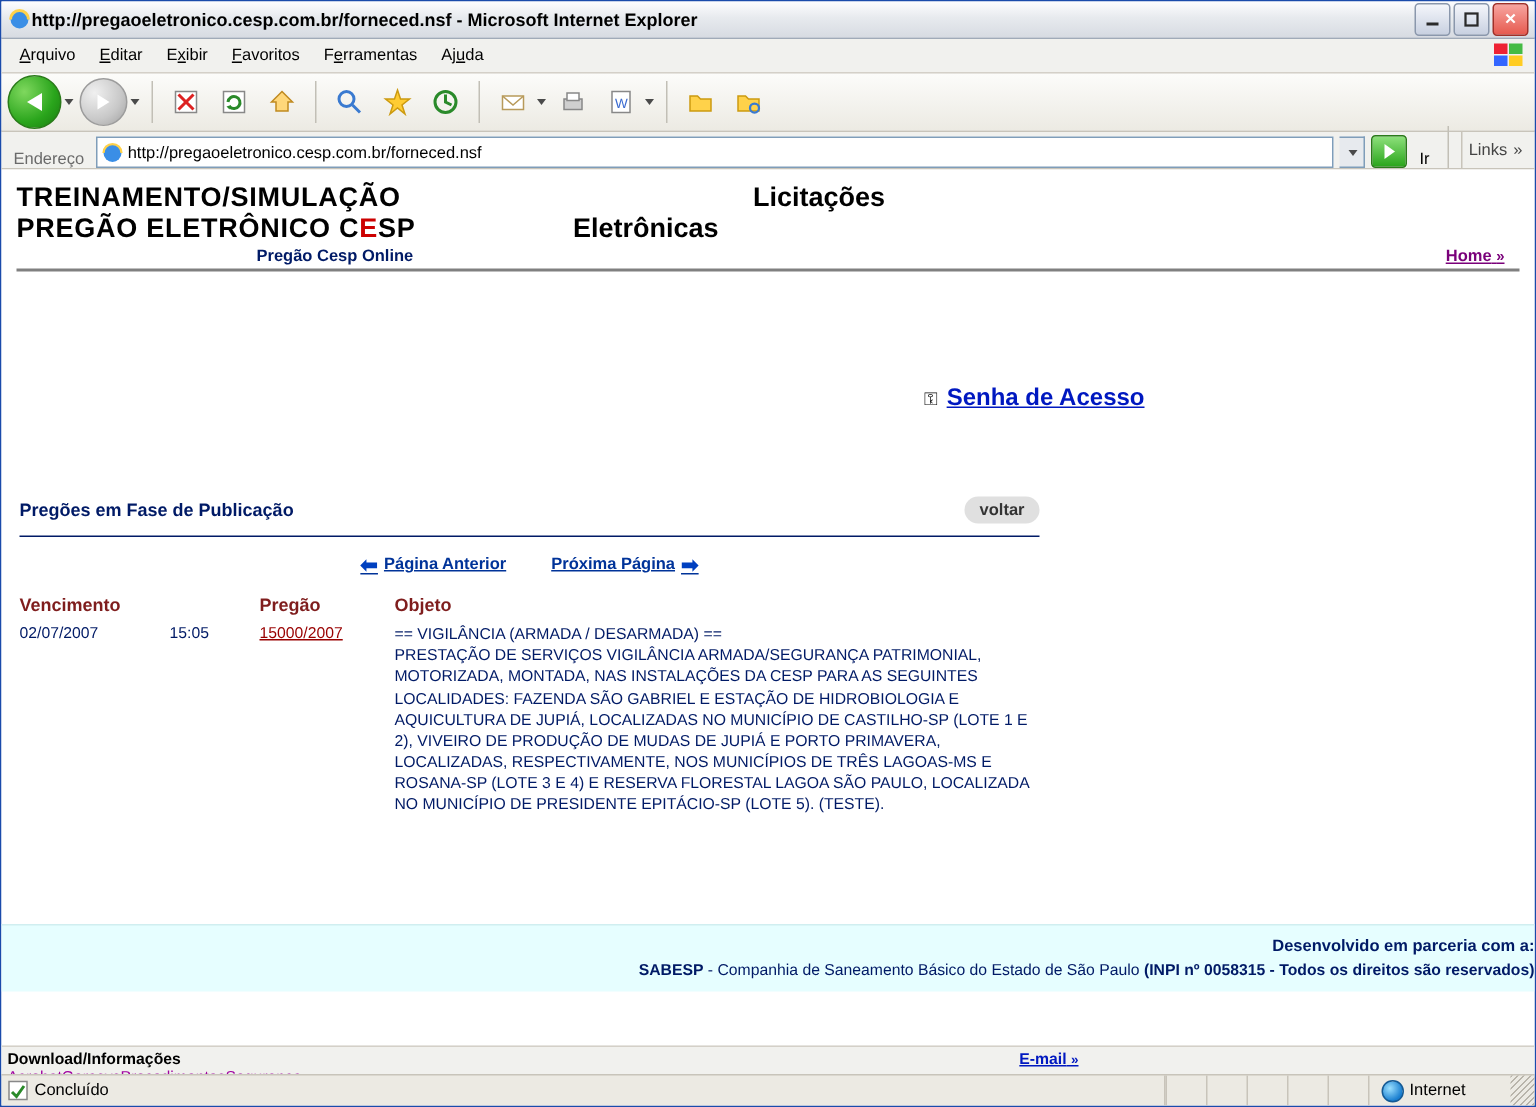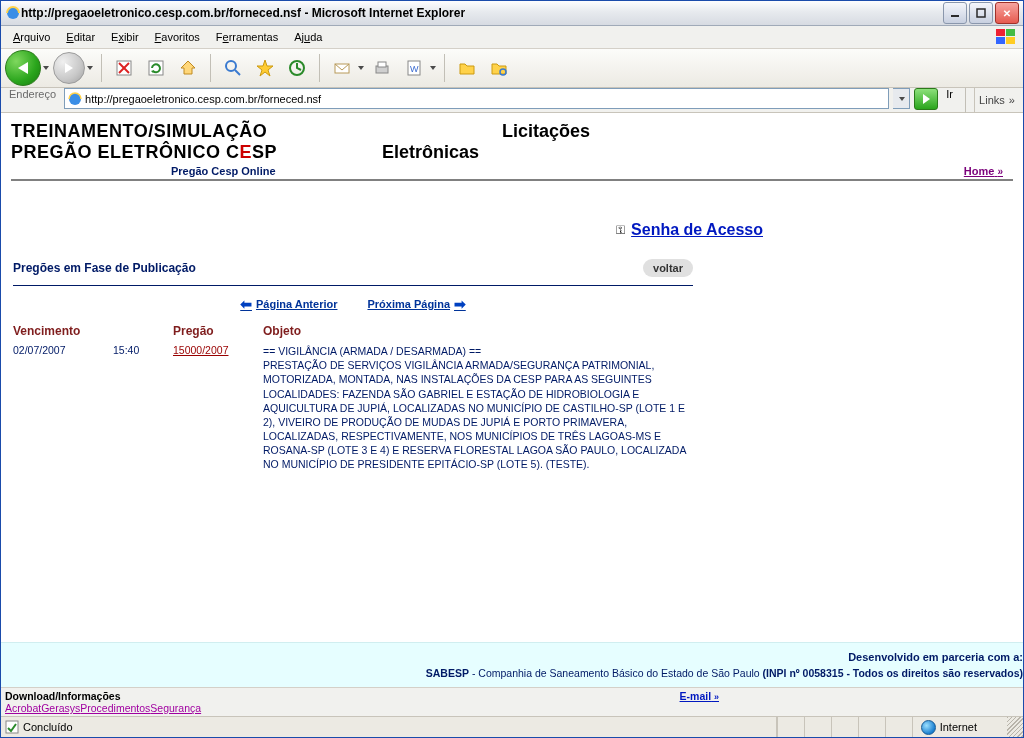--- a/index.html
+++ b/index.html
@@ -21,33 +21,33 @@
   .toolbar { height:38px; background:linear-gradient(to bottom,#fcfcfa,#eceae3); display:flex; align-items:center; padding:0 4px; gap:4px; border-bottom:1px solid #c8c4ba; }
   .tb-sep { width:1px; height:28px; background:#c2bfb6; margin:0 4px; }
   .tb-btn { width:28px; height:28px; display:flex; align-items:center; justify-content:center; border-radius:3px; }
   .nav-back { width:34px; height:34px; border-radius:50%; background:radial-gradient(circle at 30% 30%,#7fd85e,#2aa51c 60%,#187a0e); border:1px solid #2a7a1a; display:flex; align-items:center; justify-content:center; }
   .nav-fwd { width:30px; height:30px; border-radius:50%; background:radial-gradient(circle at 30% 30%,#f0f0f0,#c8c8c8 60%,#a0a0a0); border:1px solid #9c9c9c; display:flex; align-items:center; justify-content:center; }
   .nav-arrow-l { width:0; height:0; border-top:6px solid transparent; border-bottom:6px solid transparent; border-right:10px solid #fff; }
   .nav-arrow-r { width:0; height:0; border-top:5px solid transparent; border-bottom:5px solid transparent; border-left:8px solid #fff; }
   .drop-caret { width:0; height:0; border-left:3px solid transparent; border-right:3px solid transparent; border-top:4px solid #4a4a4a; margin-left:2px; }
   .tb-group { display:flex; align-items:center; }
   
-  .addrbar { height:24px; background:#f1f1ee; display:flex; align-items:flex-start; padding:0 4px; border-bottom:1px solid #c8c4ba; gap:4px; }
+  .addrbar { height:24px; background:#f1f1ee; display:flex; align-items:flex-end; padding:0 4px; border-bottom:1px solid #c8c4ba; gap:4px; }
   .addrbar .addr-label { color:#6a6a6a; padding:0 4px; }
   .addrbar .addr-box { flex:1; height:19px; border:1px solid #7f9db9; background:#fff; display:flex; align-items:center; padding:0 2px; }
   .addrbar .addr-box .ie-page-icon { width:16px; height:16px; margin-right:2px; }
   .addrbar .addr-box .addr-text { flex:1; font-size:11px; }
   .addrbar .addr-drop { width:16px; height:19px; border:1px solid #7f9db9; border-left:none; background:#e7eaee; display:flex; align-items:center; justify-content:center; }
   .go-btn { width:22px; height:20px; background:linear-gradient(to bottom,#8de07b,#2aa51c); border:1px solid #2a7a1a; border-radius:3px; display:flex; align-items:center; justify-content:center; }
   .go-arrow { width:0; height:0; border-top:5px solid transparent; border-bottom:5px solid transparent; border-left:7px solid #fff; }
   .addrbar .ir-label { padding:0 4px; }
   .links-label { width:44px; text-align:center; color:#444; border-left:1px solid #c8c4ba; height:100%; display:flex; align-items:center; justify-content:center; }
   
   .content { flex:1; overflow:hidden; display:flex; flex-direction:column; background:#fff; position:relative; }
-  .page-wrap { flex:1; display:flex; flex-direction:column; }
+  .page-wrap { flex:1; display:flex; flex-direction:column;gap:36px; }
   .header-block { padding:8px 10px 0 10px; position:relative; }
   .hdr-row { display:flex; }
   .hdr-left { font-family:Verdana, Arial, sans-serif; font-size:18px; font-weight:bold; color:#000; letter-spacing:0.5px; }
   .hdr-left .red-e { color:#cc0000; }
   .hdr-right { font-family:Verdana, Arial, sans-serif; font-size:18px; font-weight:bold; color:#000; margin-left:120px; }
   .sub-bar { display:flex; align-items:flex-end; border-bottom:2px solid #808080; padding-bottom:2px; margin-top:2px; }
   .sub-bar .pregao-online { flex:1; text-align:left; font-weight:bold; color:#001a66; font-size:11px; margin-left:160px; }
   .sub-bar .home-link { color:#7a007a; font-weight:bold; text-decoration:underline; font-size:11px; padding-right:10px; }
   .sub-bar .home-arrows { color:#7a007a; font-size:10px; }
   .senha-row { text-align:right; padding:40px 260px 20px 0; }
@@ -295,21 +295,21 @@
             </a>
         </div>
         <div class="table-head">
           <div class="col-venc">Vencimento</div>
           <div class="col-time"></div>
           <div class="col-preg">Pregão</div>
           <div class="col-obj">Objeto</div>
         </div>
         <div class="table-row">
           <div class="col-venc">02/07/2007</div>
-          <div class="col-time">15:40</div>
+          <div class="col-time">15:05</div>
           <div class="col-preg"><a>15000/2007</a></div>
           <div class="col-obj" style="white-space:pre-line;">== VIGILÂNCIA (ARMADA / DESARMADA) ==
 PRESTAÇÃO DE SERVIÇOS VIGILÂNCIA ARMADA/SEGURANÇA PATRIMONIAL, MOTORIZADA, MONTADA, NAS INSTALAÇÕES DA CESP PARA AS SEGUINTES LOCALIDADES: FAZENDA SÃO GABRIEL E ESTAÇÃO DE HIDROBIOLOGIA E AQUICULTURA DE JUPIÁ, LOCALIZADAS NO MUNICÍPIO DE CASTILHO-SP (LOTE 1 E 2), VIVEIRO DE PRODUÇÃO DE MUDAS DE JUPIÁ E PORTO PRIMAVERA, LOCALIZADAS, RESPECTIVAMENTE, NOS MUNICÍPIOS DE TRÊS LAGOAS-MS E ROSANA-SP (LOTE 3 E 4) E RESERVA FLORESTAL LAGOA SÃO PAULO, LOCALIZADA NO MUNICÍPIO DE PRESIDENTE EPITÁCIO-SP (LOTE 5). (TESTE).</div>
         </div>
       </div>
 
       <div style="flex:1"></div>
 
       <div class="partner-strip">
         <div class="l1">Desenvolvido em parceria com a:</div>

